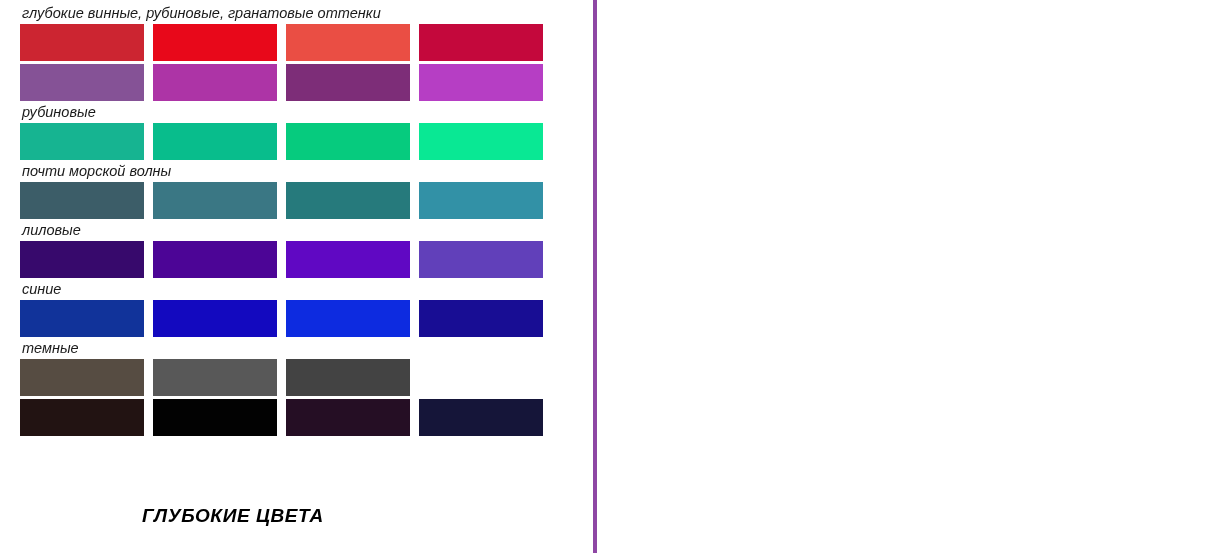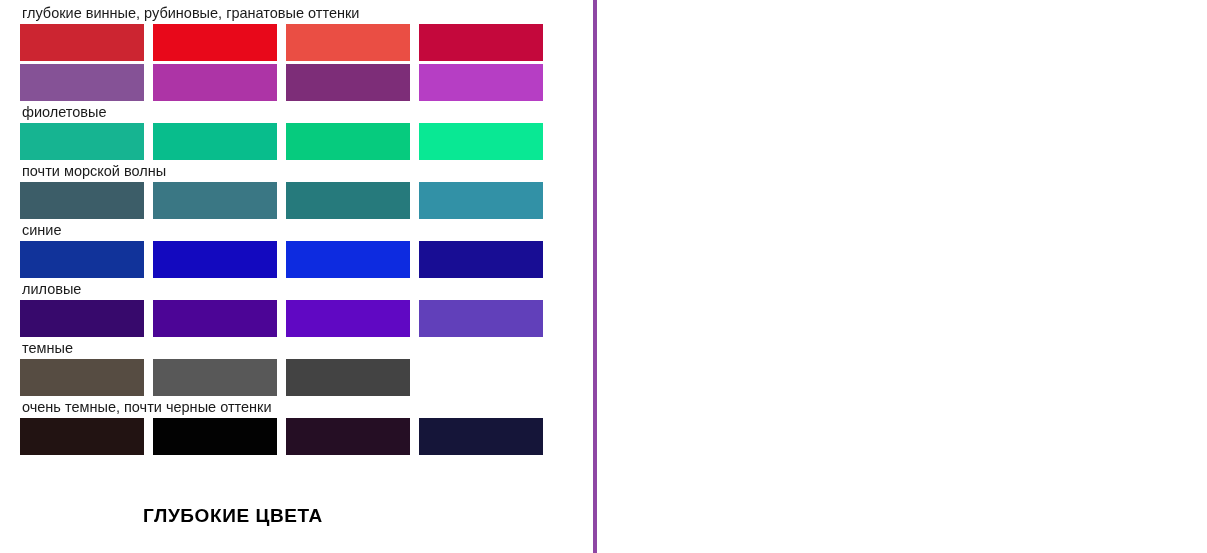--- a/index.html
+++ b/index.html
@@ -22,21 +22,21 @@
     display: flex;
     box-sizing: border-box;
   }
   .panel {
     position: relative;
     height: 553px;
     box-sizing: border-box;
     display: flex;
     flex-direction: column;
   }
-  .panel-left  { width: 595px; padding: 5px 0 4px 0; }
+  .panel-left  { width: 595px; padding: 5px 0 4px 0; font-style: italic; }
   .panel-right { width: 612px; padding: 5px 0 0 0; }
 
   .divider {
     position: absolute;
     left: 593px;
     top: 0;
     width: 4px;
     height: 553px;
     background: #8e47a4;
     z-index: 5;
@@ -125,71 +125,70 @@
       <div class="group">
         <div class="swatch-row">
           <div class="swatch" style="background: rgb(133, 82, 150);"></div>
           <div class="swatch" style="background: rgb(173, 52, 166);"></div>
           <div class="swatch" style="background: rgb(125, 45, 120);"></div>
           <div class="swatch" style="background: rgb(182, 62, 196);"></div>
         </div>
       </div>
 
       <div class="group">
-        <div class="group-label">фиолетовые</div>
+        <div class="group-label">рубиновые</div>
         <div class="swatch-row">
           <div class="swatch" style="background: rgb(22, 180, 145);"></div>
           <div class="swatch" style="background: rgb(8, 189, 140);"></div>
           <div class="swatch" style="background: rgb(6, 203, 126);"></div>
           <div class="swatch" style="background: rgb(9, 232, 148);"></div>
         </div>
       </div>
 
       <div class="group">
         <div class="group-label">почти морской волны</div>
         <div class="swatch-row">
           <div class="swatch" style="background: rgb(60, 93, 104);"></div>
           <div class="swatch" style="background: rgb(58, 119, 132);"></div>
           <div class="swatch" style="background: rgb(38, 122, 124);"></div>
           <div class="swatch" style="background: rgb(50, 145, 166);"></div>
         </div>
       </div>
 
       <div class="group">
+        <div class="group-label">лиловые</div>
+        <div class="swatch-row">
+          <div class="swatch" style="background: rgb(55, 9, 108);"></div>
+          <div class="swatch" style="background: rgb(76, 5, 150);"></div>
+          <div class="swatch" style="background: rgb(96, 8, 195);"></div>
+          <div class="swatch" style="background: rgb(97, 64, 186);"></div>
+        </div>
+      </div>
+
+      <div class="group">
         <div class="group-label">синие</div>
         <div class="swatch-row">
           <div class="swatch" style="background: rgb(17, 51, 154);"></div>
           <div class="swatch" style="background: rgb(19, 9, 191);"></div>
           <div class="swatch" style="background: rgb(13, 43, 224);"></div>
           <div class="swatch" style="background: rgb(24, 13, 148);"></div>
         </div>
       </div>
 
       <div class="group">
-        <div class="group-label">лиловые</div>
-        <div class="swatch-row">
-          <div class="swatch" style="background: rgb(55, 9, 108);"></div>
-          <div class="swatch" style="background: rgb(76, 5, 150);"></div>
-          <div class="swatch" style="background: rgb(96, 8, 195);"></div>
-          <div class="swatch" style="background: rgb(97, 64, 186);"></div>
-        </div>
-      </div>
-
-      <div class="group">
         <div class="group-label">темные</div>
         <div class="swatch-row">
           <div class="swatch" style="background: rgb(86, 76, 66);"></div>
           <div class="swatch" style="background: rgb(88, 88, 88);"></div>
           <div class="swatch" style="background: rgb(67, 67, 67);"></div>
           <div class="swatch empty"></div>
         </div>
       </div>
 
       <div class="group">
-        <div class="group-label">очень темные, почти черные оттенки</div>
         <div class="swatch-row">
           <div class="swatch" style="background: rgb(34, 19, 18);"></div>
           <div class="swatch" style="background: rgb(2, 2, 2);"></div>
           <div class="swatch" style="background: rgb(37, 14, 36);"></div>
           <div class="swatch" style="background: rgb(21, 21, 57);"></div>
         </div>
       </div>
 
     </div>
     <div class="panel-title">ГЛУБОКИЕ ЦВЕТА</div>

